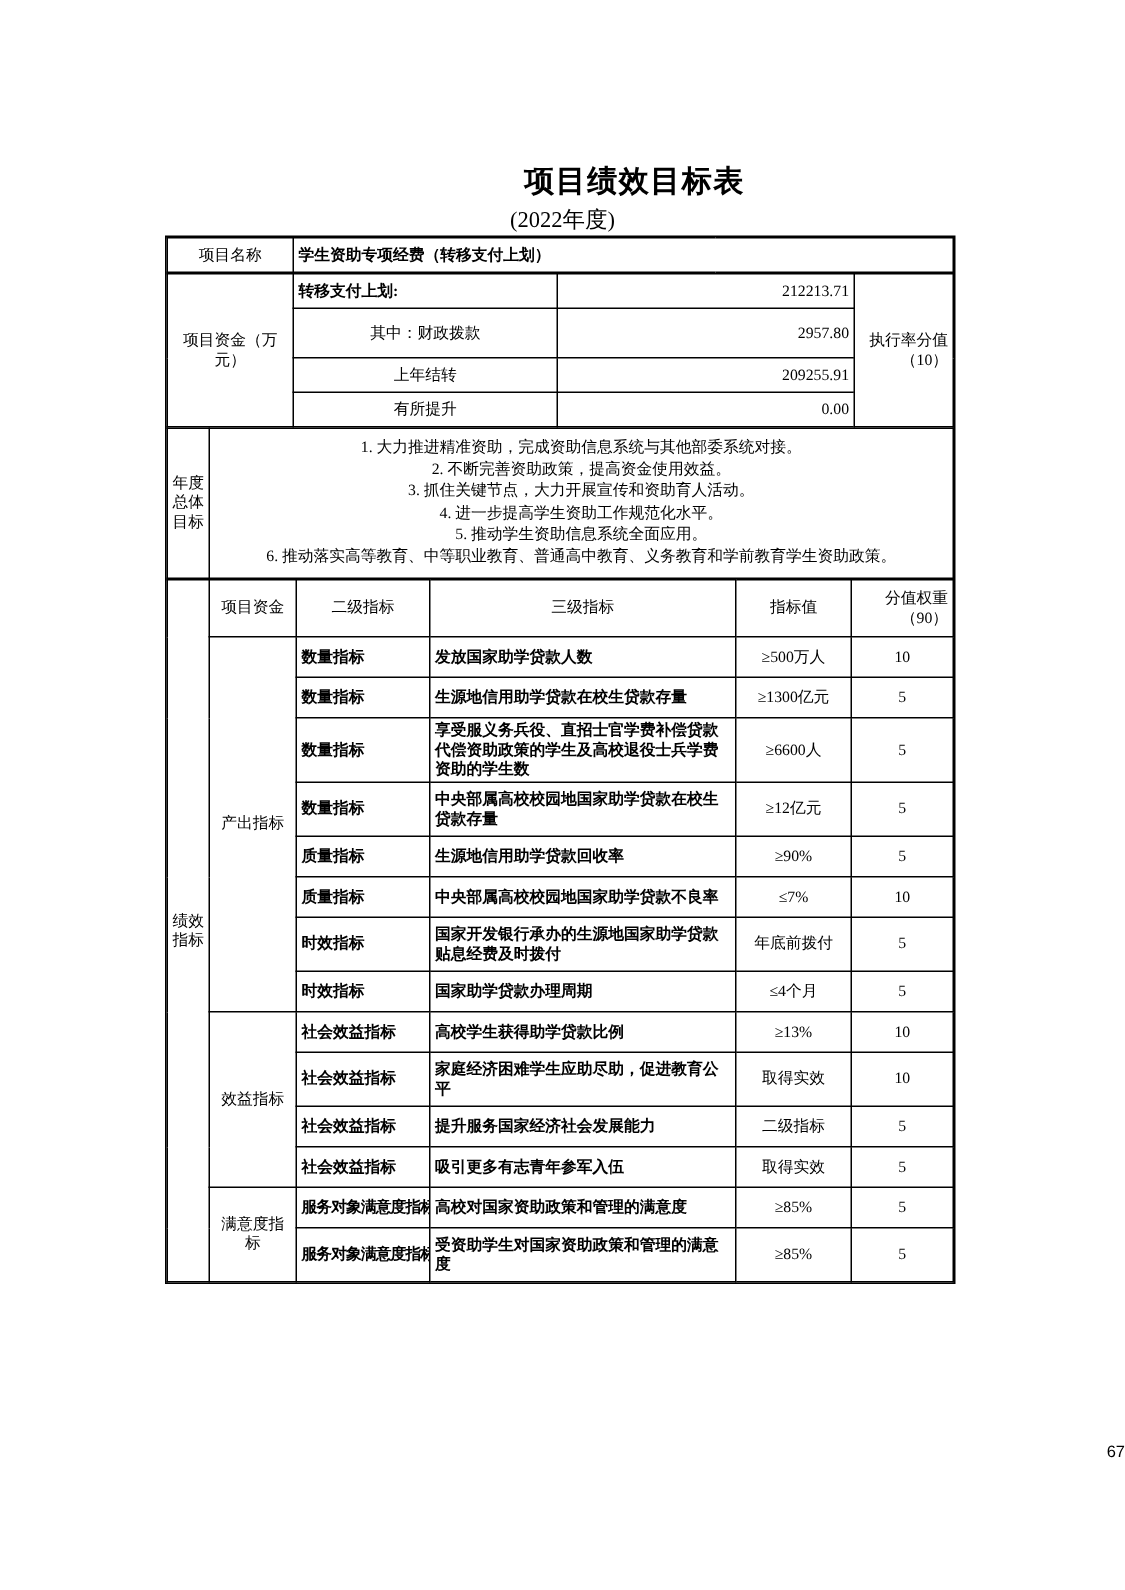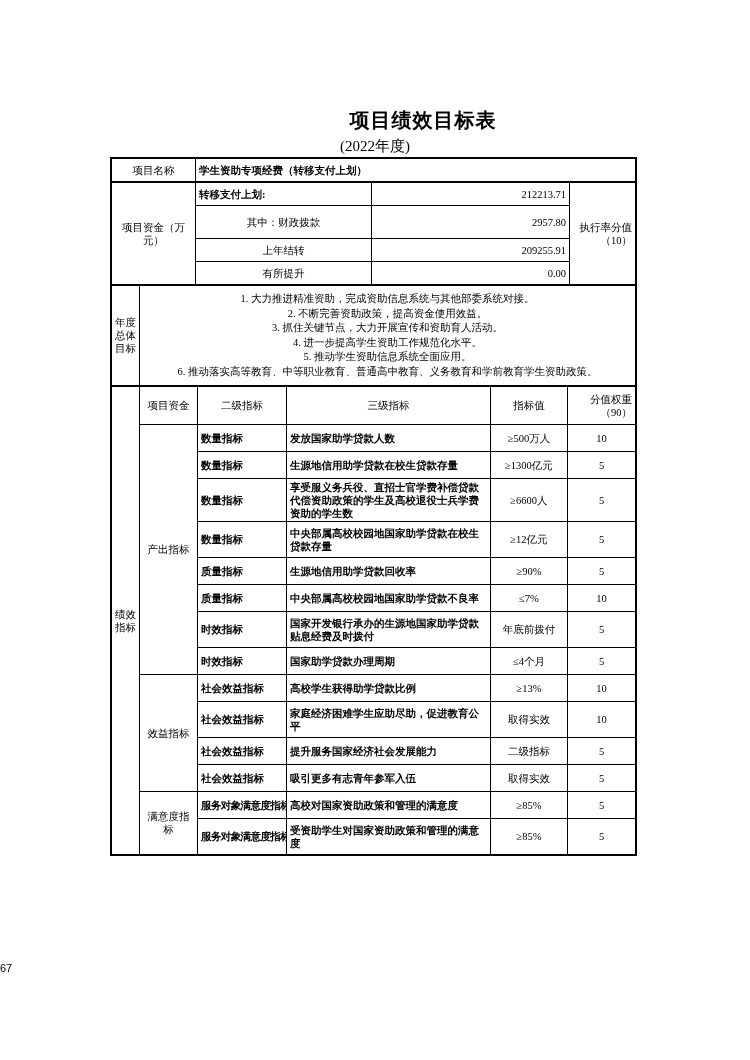--- a/index.html
+++ b/index.html
@@ -34,21 +34,21 @@
   td.r{text-align:right;padding-right:5px;}
   td.pad10{padding-left:10px;}
   td.goal-cell{padding:6px 8px 6px 44px;}
   .goal-line{line-height:14.5px;text-align:center;}
   td.vlabel{padding:0;}
   .vl-line{line-height:13px;text-align:right;}
   td.hdr{line-height:13px;}
   td.tight{white-space:nowrap;letter-spacing:-0.6px;padding-left:2px;padding-right:1px;font-size:10px;}
   .two-line div{line-height:13px;text-align:right;}
   .page-num{
-    position:absolute;top:962px;left:0;width:750px;text-align:left;
+    position:absolute;top:962px;left:0;width:750px;text-align:right;
     font-size:11px;font-family:"Liberation Sans","DejaVu Sans",sans-serif;
   }
 </style>
 </head>
 <body>
 
 <div>
 
   <div class="doc-title">项目绩效目标表</div>
   <div class="doc-subtitle">(2022年度)</div>

